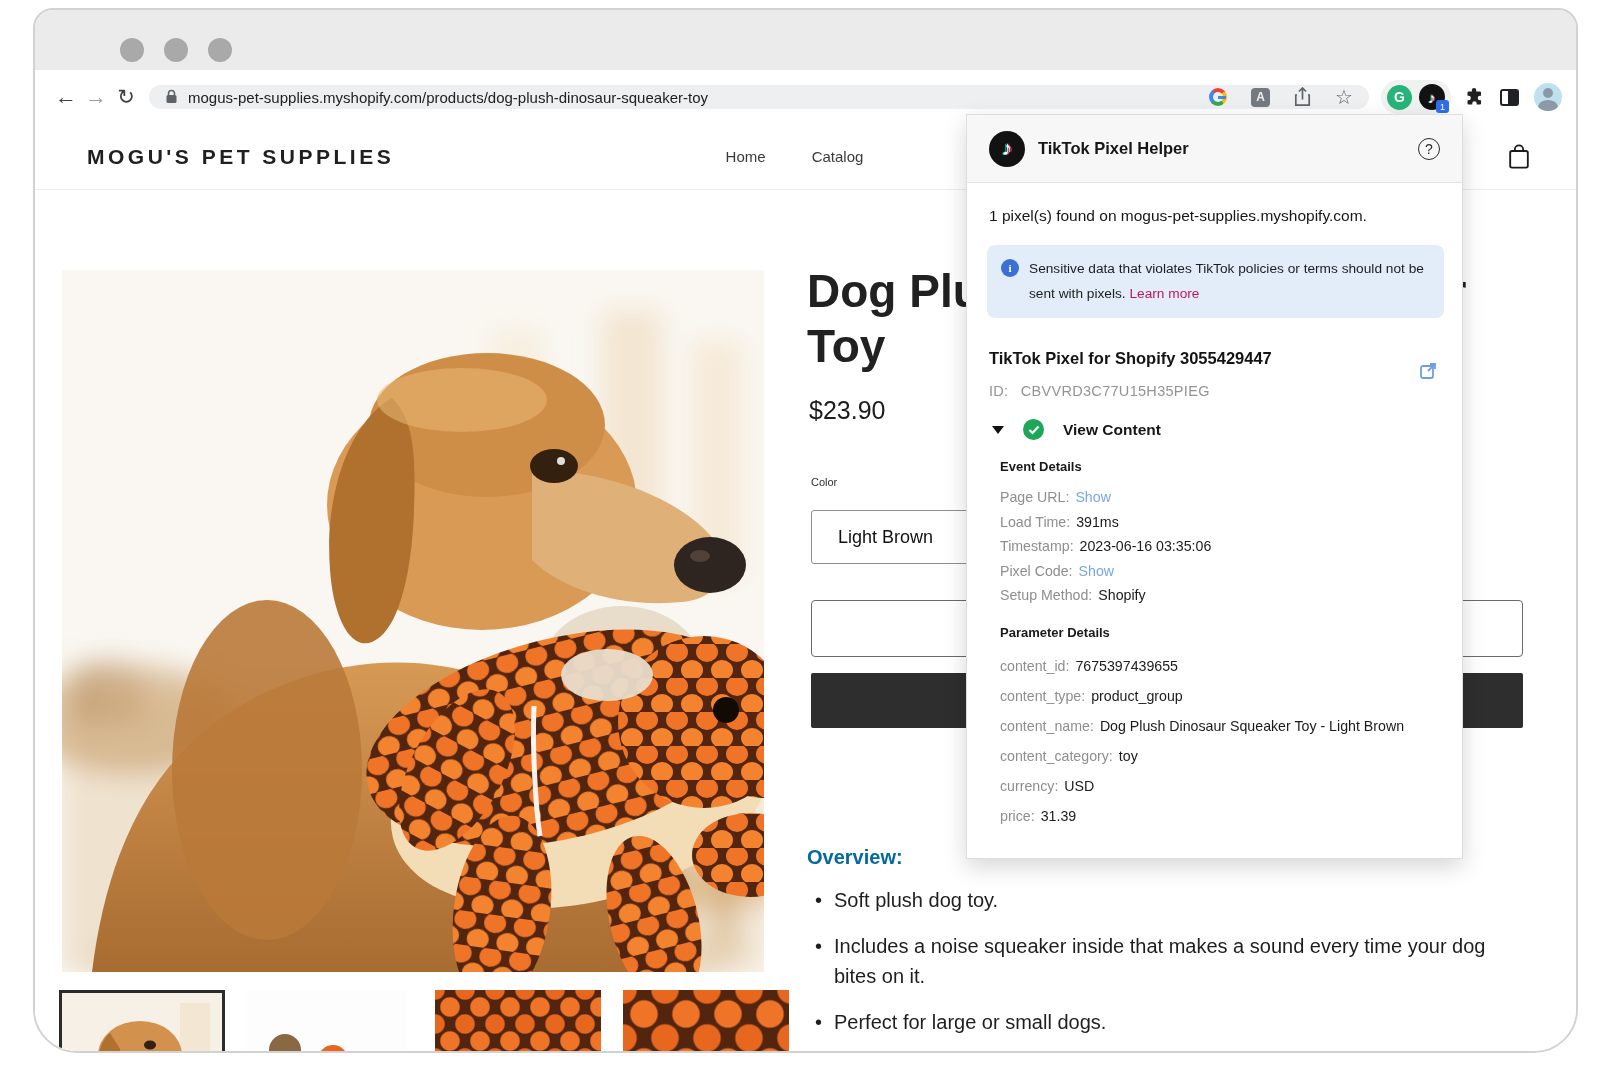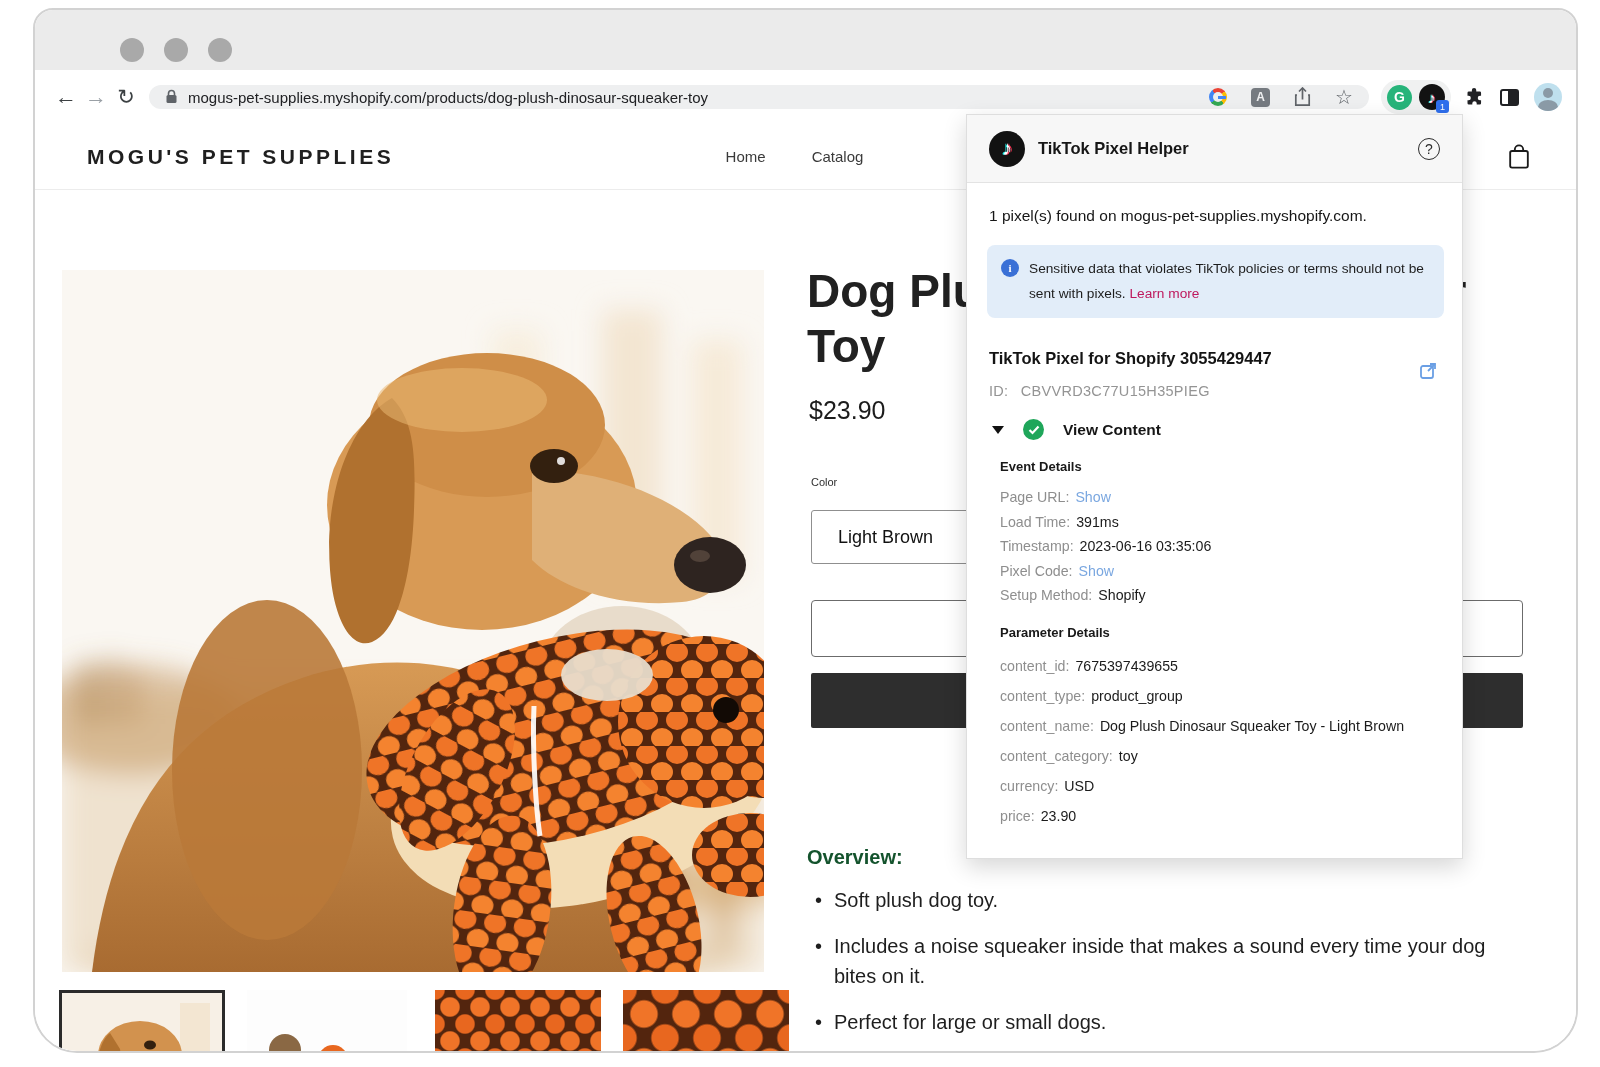--- a/index.html
+++ b/index.html
@@ -63,21 +63,21 @@
   
   .ptitle { position:absolute; left:772px; top:140px; width:700px; font-size:46px; font-weight:bold; color:#212121; line-height:1.2; }
   .pprice { position:absolute; left:774px; top:272px; font-size:25px; color:#1c1c1c; }
   .clabel { position:absolute; left:776px; top:352px; font-size:11px; color:#2f2f2f; }
   .cselect { position:absolute; left:776px; top:386px; width:420px; height:54px; border:1.5px solid #8f8f8f; border-radius:3px;
              background:#fff; display:flex; align-items:center; padding:0 26px; font-size:18px; color:#111; }
   .btn-outline { position:absolute; left:776px; top:476px; width:712px; height:57px; background:#fff;
                  border:1.5px solid #6b6b6b; border-radius:4px; }
   .btn-solid { position:absolute; left:776px; top:549px; width:712px; height:55px; background:#2e2e2e; border-radius:2px; }
   .overview { position:absolute; left:772px; top:722px; width:716px; }
-  .ovh { font-size:20px; font-weight:bold; color:#14532d; margin-bottom:16px; }
+  .ovh { font-size:20px; font-weight:bold; color:#0369a1; margin-bottom:16px; }
   .overview li { list-style:none; position:relative; padding-left:27px; font-size:20px; color:#1e1e1e; line-height:1.5; margin-bottom:16px; }
   .overview li::before { content:"\2022"; position:absolute; left:8px; top:0; }
   
   .popup { position:absolute; left:931px; top:104px; width:497px; height:745px; background:#fff; z-index:50;
            border:1px solid #dedede; box-shadow:0 8px 22px rgba(0,0,0,0.16); font-family:"Liberation Sans", sans-serif; }
   .phead { position:absolute; left:0; top:0; width:100%; height:68px; background:#f7f7f7; border-bottom:1px solid #e3e3e3;
            display:flex; align-items:center; padding:0 22px; }
   .plogo { width:36px; height:36px; border-radius:50%; background:#121212; color:#fff; font-size:20px;
            display:flex; align-items:center; justify-content:center; margin-right:13px;
            text-shadow:1.5px 0 #ff3355, -1.5px 0 #25f4ee; }
@@ -361,17 +361,17 @@
       <div class="r"><span class="lb">Setup Method:</span><span class="vl">Shopify</span></div>
     </div>
 
     <div class="sect-h" style="top:510px">Parameter Details</div>
     <div class="rows par" style="top:536px">
       <div class="r"><span class="lb">content_id:</span><span class="vl">7675397439655</span></div>
       <div class="r"><span class="lb">content_type:</span><span class="vl">product_group</span></div>
       <div class="r"><span class="lb">content_name:</span><span class="vl">Dog Plush Dinosaur Squeaker Toy - Light Brown</span></div>
       <div class="r"><span class="lb">content_category:</span><span class="vl">toy</span></div>
       <div class="r"><span class="lb">currency:</span><span class="vl">USD</span></div>
-      <div class="r"><span class="lb">price:</span><span class="vl">23.90</span></div>
+      <div class="r"><span class="lb">price:</span><span class="vl">31.39</span></div>
     </div>
   </div>
 
 </div>
 
 </body></html>

